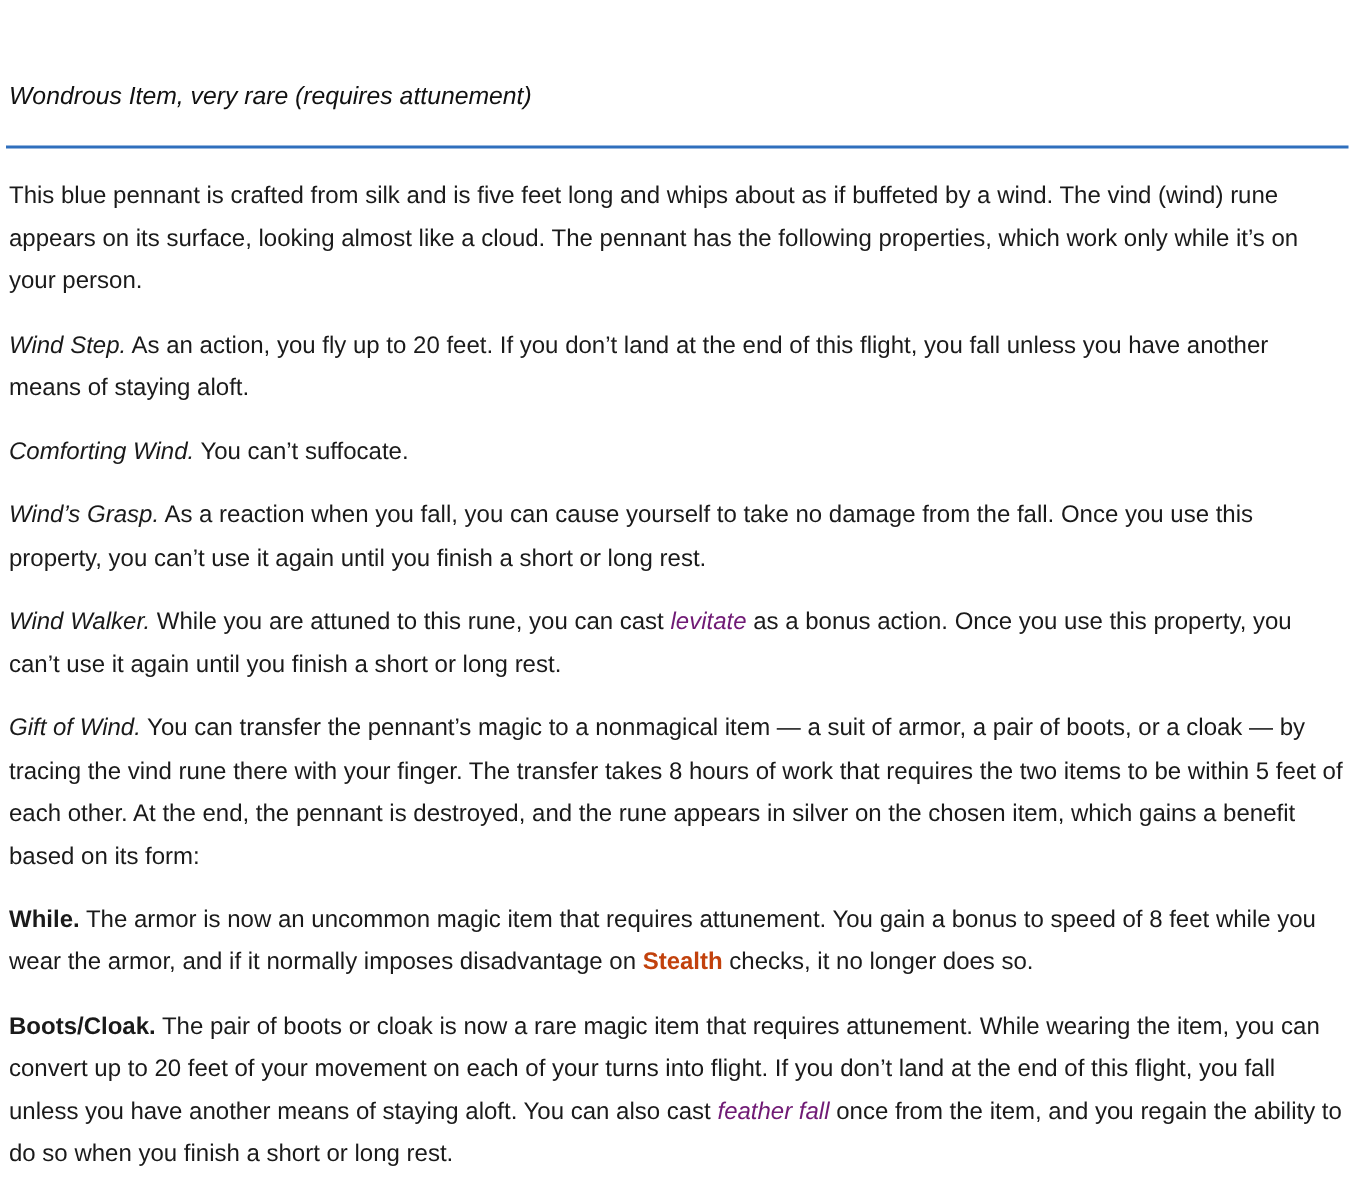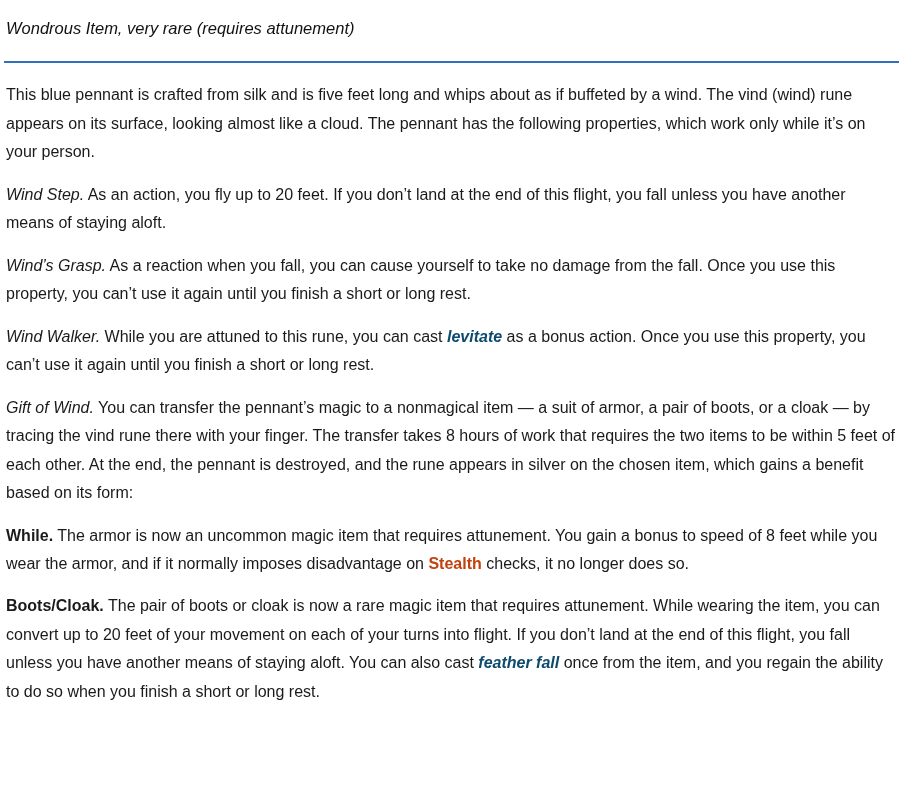--- a/index.html
+++ b/index.html
@@ -10,20 +10,21 @@
   body {
     width: 903px;
     min-height: 794px;
     font-family: "Liberation Sans", sans-serif;
     color: #1a1a1a;
   }
   .page {
     width: 903px;
     box-sizing: border-box;
     padding: 18px 4px 10px 4px;
+    margin-top: 36px;
   }
   .subtitle {
     font-style: italic;
     font-size: 16.5px;
     color: #111111;
     margin: 0 0 0 0;
     padding: 0 0 0 2px;
     line-height: 1.3;
   }
   .divider {
@@ -43,22 +44,22 @@
     margin-bottom: 0;
   }
   .prop-name {
     font-weight: normal;
     font-style: italic;
   }
   .prop-name-plain {
     font-weight: bold;
   }
   .spell-link {
-    color: #0c4a6e;
-    font-weight: bold;
+    color: #701a75;
+    font-weight: normal;
     font-style: italic;
     text-decoration: none;
   }
   .skill-link {
     color: #c2410c;
     font-weight: bold;
     text-decoration: none;
   }
 </style>
 </head>
@@ -69,20 +70,23 @@
   <div class="subtitle">Wondrous Item, very rare (requires attunement)</div>
 
   <hr class="divider">
 
   <p class="body">This blue pennant is crafted from silk and is five feet long and whips about as if buffeted by a wind. The vind (wind) rune appears on its surface, looking almost like a cloud. The pennant has the following properties, which work only while it’s on your person.</p>
 
   <p class="body">
     <span class="prop-name">Wind Step.</span><span> As an action, you fly up to 20 feet. If you don’t land at the end of this flight, you fall unless you have another means of staying aloft.</span>
   </p>
 
+  <p class="body">
+    <span class="prop-name">Comforting Wind.</span><span> You can’t suffocate.</span>
+  </p>
 
   <p class="body">
     <span class="prop-name">Wind’s Grasp.</span><span> As a reaction when you fall, you can cause yourself to take no damage from the fall. Once you use this property, you can’t use it again until you finish a short or long rest.</span>
   </p>
 
   <p class="body">
     <span class="prop-name">Wind Walker.</span><span> While you are attuned to this rune, you can cast </span><a class="spell-link" href="#">levitate</a><span> as a bonus action. Once you use this property, you can’t use it again until you finish a short or long rest.</span>
   </p>
 
   <p class="body">

